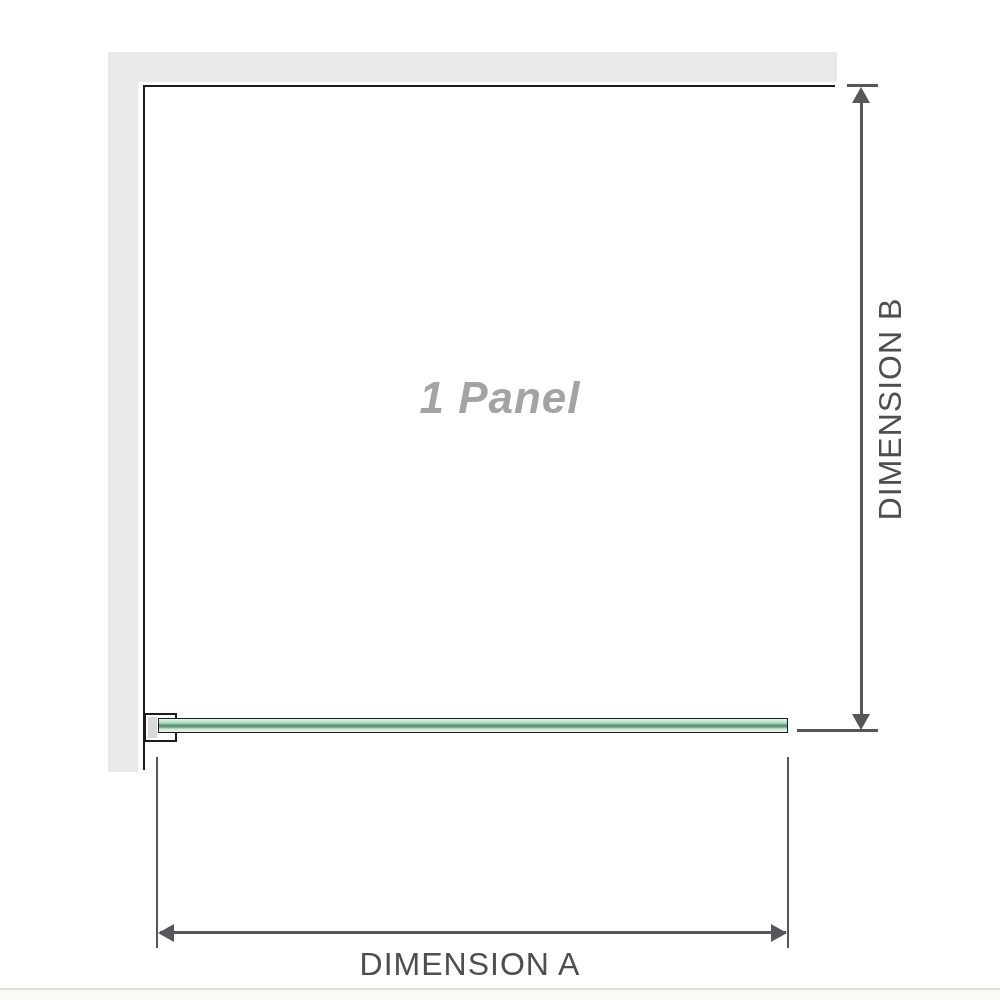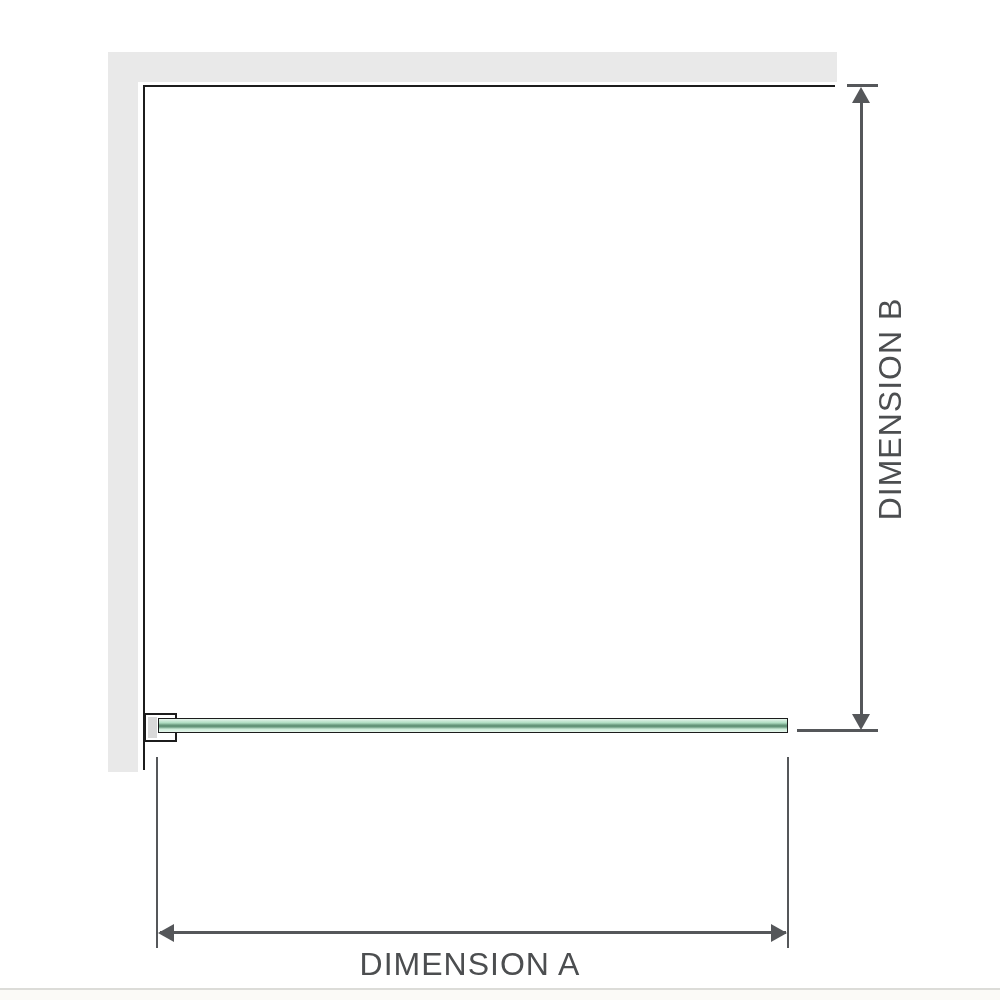--- a/index.html
+++ b/index.html
@@ -83,20 +83,21 @@
 </head>
 <body>
 
 <div class="canvas">
 
   <div class="abs wall-v"></div>
   <div class="abs wall-h"></div>
 
   <div class="abs panel-outline"></div>
 
+  <div class="abs panel-label">1 Panel</div>
 
   <div class="abs bracket"></div>
   <div class="abs bracket-shade"></div>
   <div class="abs glass"></div>
 
   <div>
     <div class="abs dim-line dimb-tick-top"></div>
     <div class="abs dim-line dimb-tick-bottom"></div>
     <div class="abs dim-line dimb-line"></div>
     <div class="abs tri dimb-arrow-up"></div>

